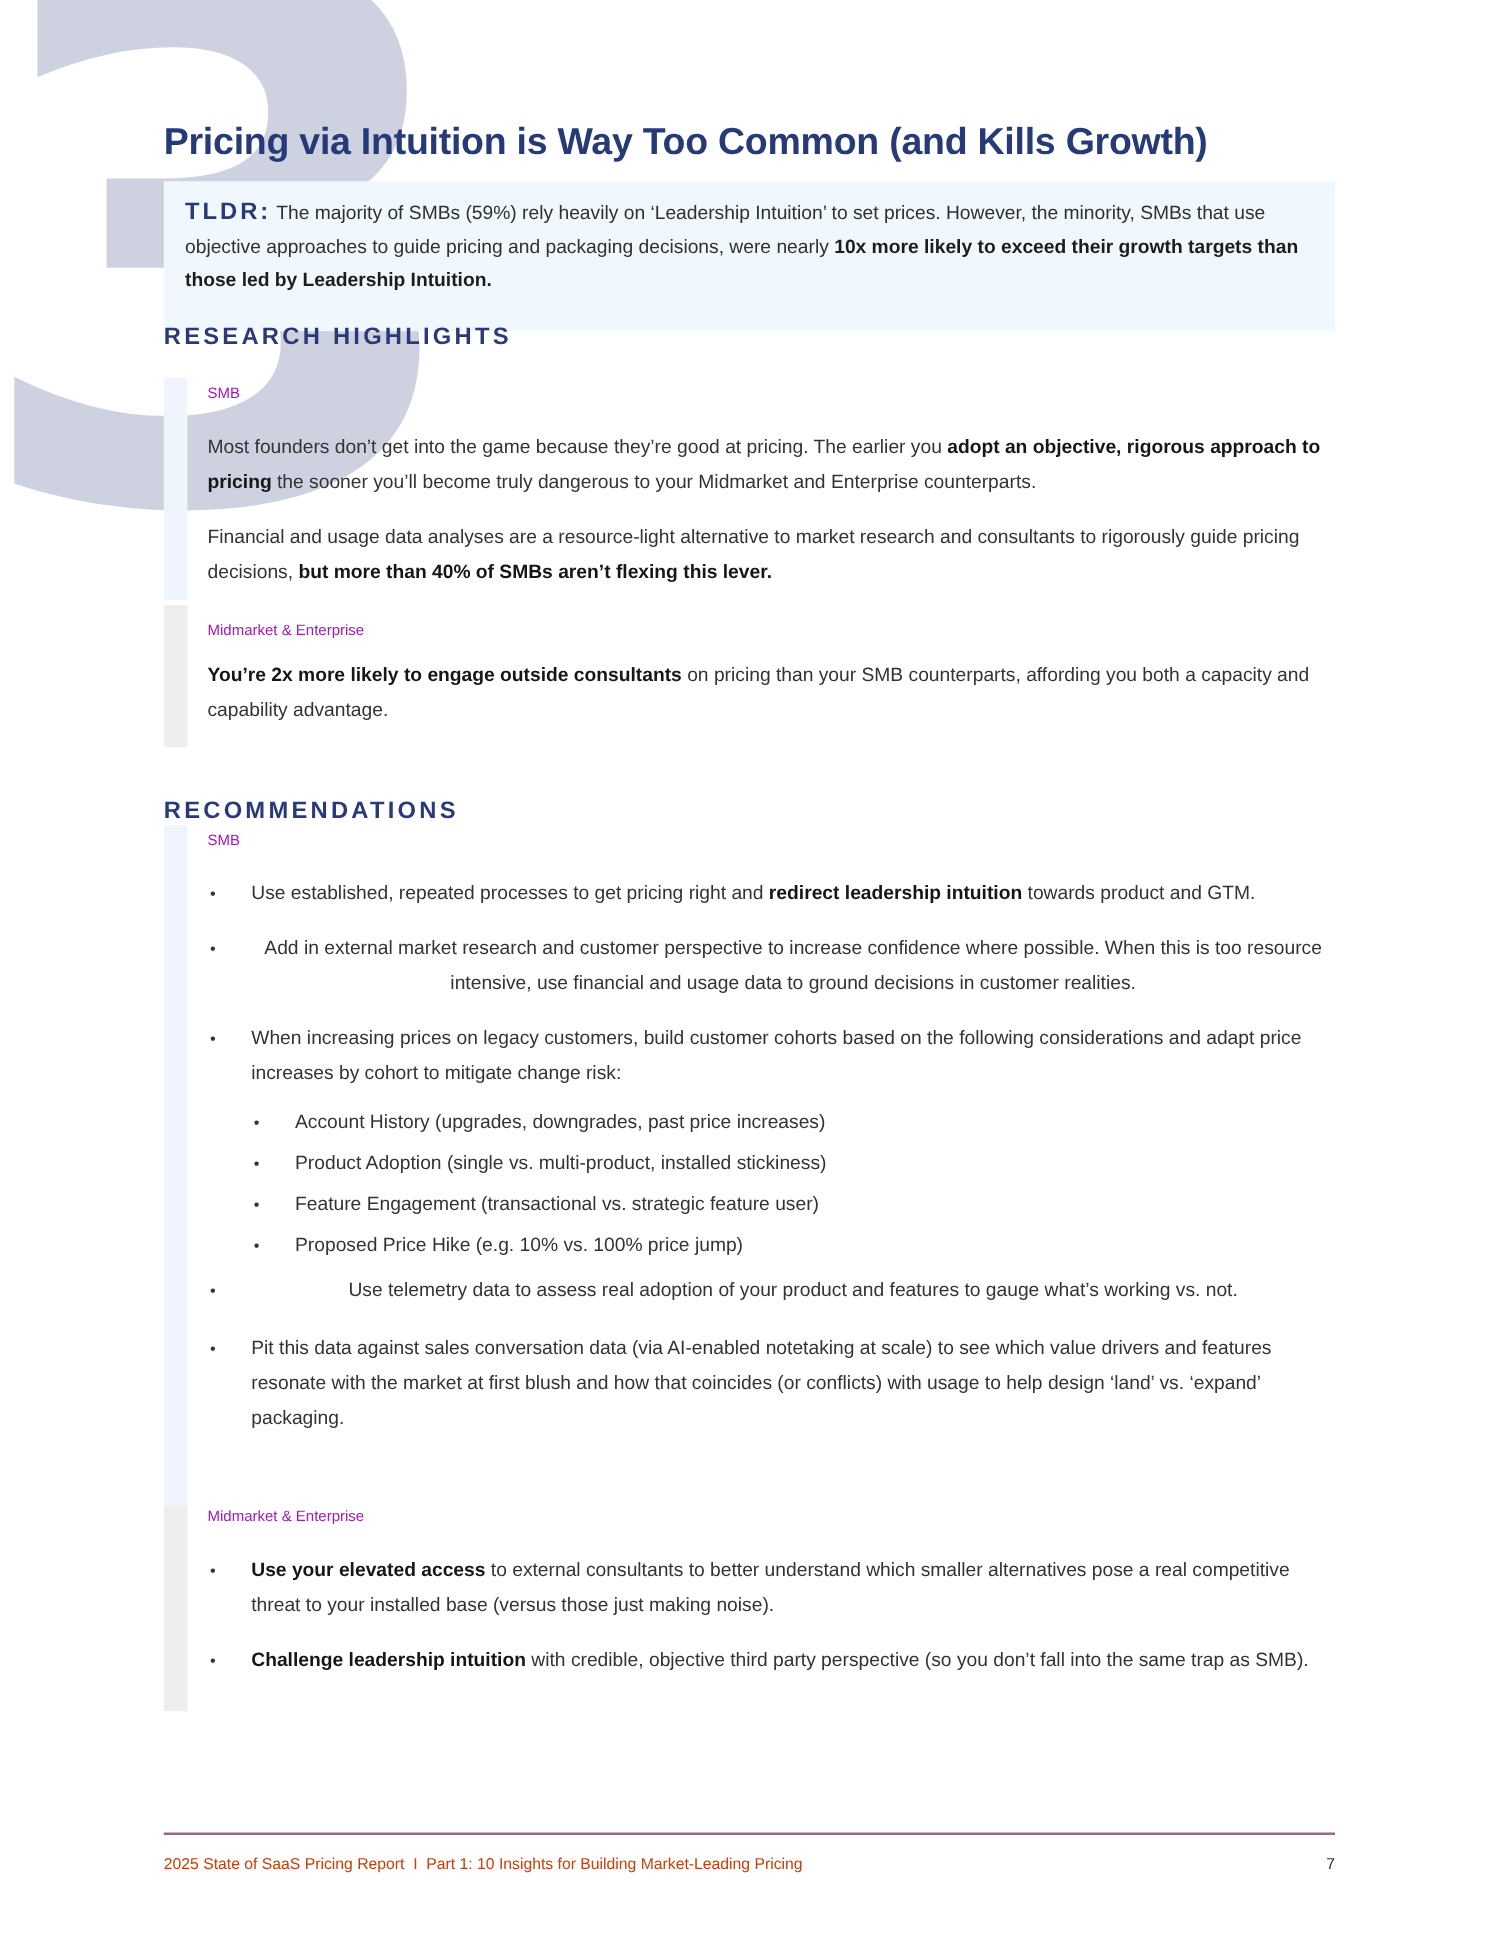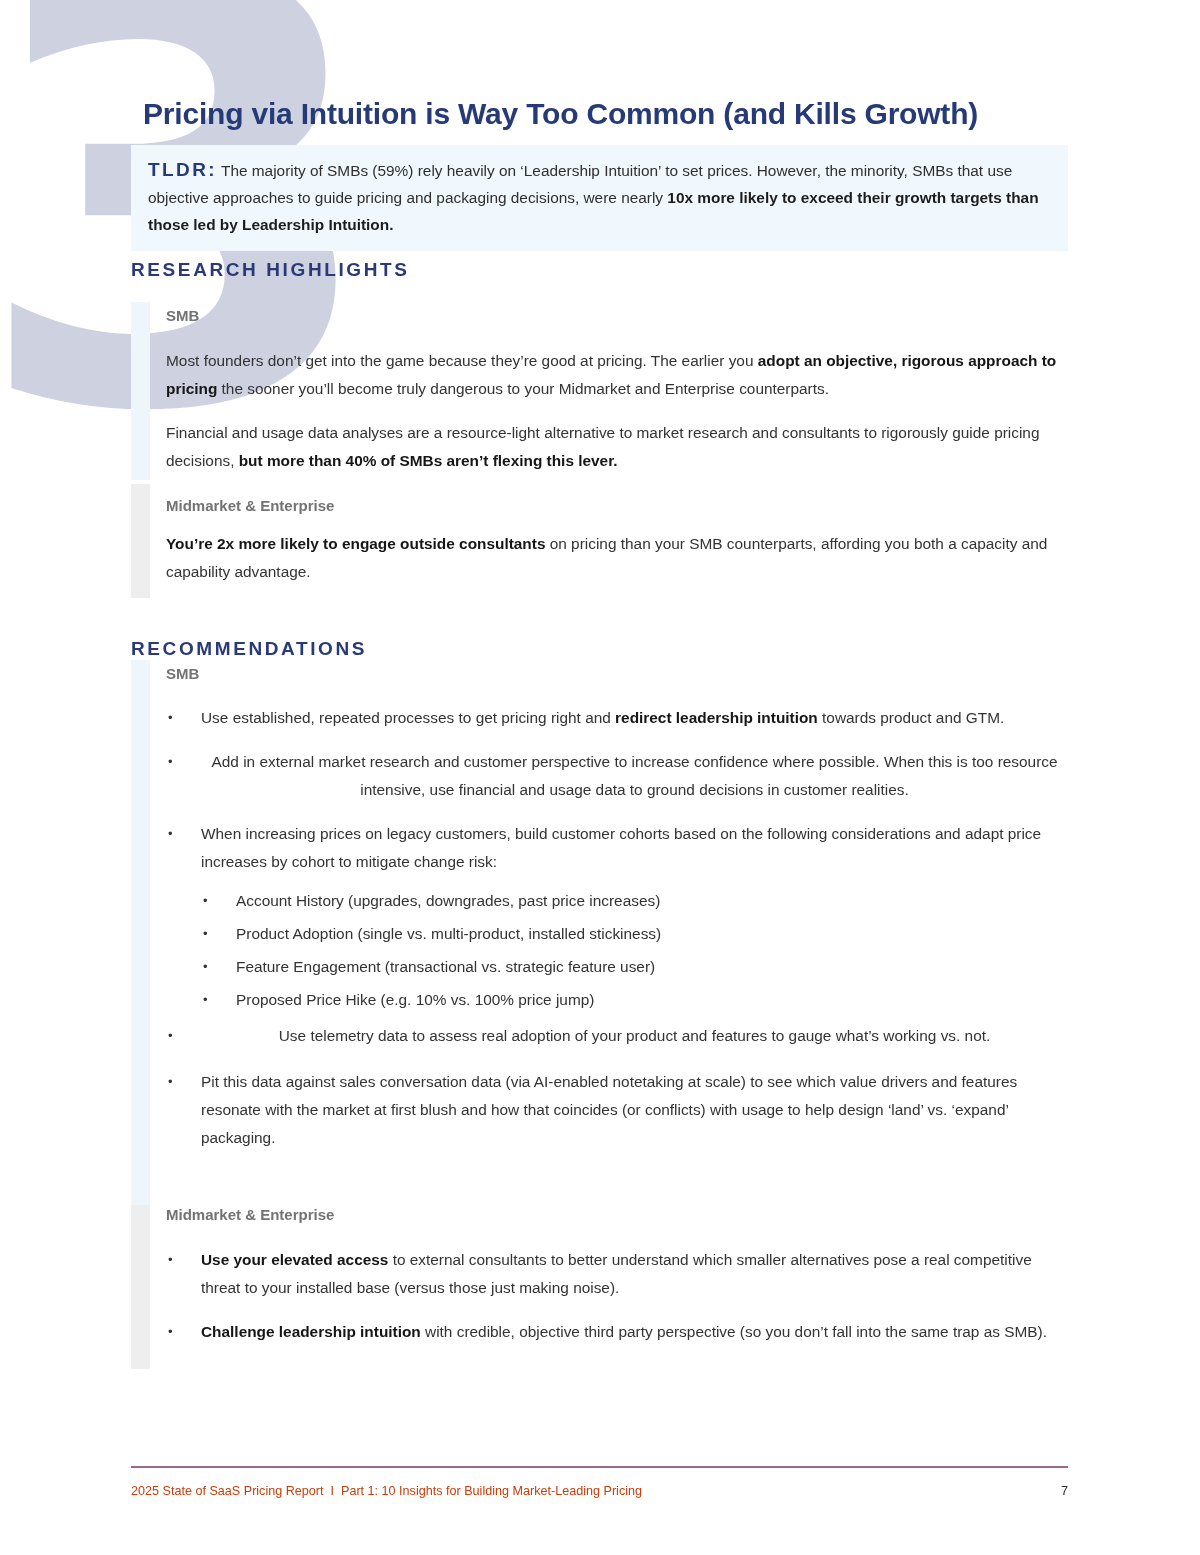--- a/index.html
+++ b/index.html
@@ -9,43 +9,43 @@
       font-family: "Liberation Sans", "DejaVu Sans", sans-serif;
     }
     .big-three {
       position: absolute; left: -28px; top: -98px;
       font-family: "DejaVu Sans", sans-serif; font-weight: bold;
       font-size: 590px; line-height: 1; color: #cdd1e0;
       z-index: 0; user-select: none; letter-spacing: -10px;
     }
     .content { position: absolute; left: 131px; top: 0; width: 937px; z-index: 1; }
     .page-title {
-      position: absolute; top: 97px; left: 12px;
+      position: absolute; top: 97px; left: 0;
       font-size: 30px; font-weight: bold; color: #263a78; letter-spacing: -0.2px;
       white-space: nowrap;
     }
     .tldr {
-      position: absolute; top: 145px; left: 0; width: 937px; height: 106px;
+      position: absolute; top: 145px; left: 0; width: 937px; height: 120px;
       background: #f1f8fd; box-sizing: border-box; padding: 11px 16px 0 17px;
       font-size: 15.4px; line-height: 27px; color: #2f2f2f;
     }
     .tldr .tldr-label {
       font-weight: bold; color: #263a78; font-size: 19px; letter-spacing: 2.4px;
     }
     .tldr b { color: #1c1c1c; }
     .section-heading {
       position: absolute; left: 0; font-size: 19px; font-weight: bold;
       color: #2a3a78; letter-spacing: 2.6px;
     }
     .block { position: absolute; left: 0; width: 937px; }
     .block .bar { position: absolute; left: 0; top: 0; bottom: 0; width: 19px; }
     .bar.smb { background: #eef6fc; }
     .bar.mm { background: #eeeeee; }
     .block .inner { position: relative; margin-left: 35px; }
-    .sub-heading { font-size: 15px; font-weight: bold; color: #737373; }
+    .sub-heading { font-size: 12px; font-weight: normal; color: #a21caf; }
     .para { font-size: 15.4px; line-height: 28px; color: #333; margin: 0; }
     .para b { color: #161616; }
     ul.recs { list-style: none; margin: 0; padding: 0; }
     ul.recs li { position: relative; padding-left: 35px; font-size: 15.4px; line-height: 28px; color: #333; }
     ul.recs li::before { content: "•"; position: absolute; left: 2px; top: 0; color: #333; font-size: 13px; }
     ul.recs li b { color: #161616; text-align: center; }
     ul.sub { list-style: none; margin: 0; padding: 0; }
     ul.sub li { position: relative; padding-left: 35px; font-size: 15.4px; line-height: 28px; color: #333; }
     ul.sub li::before { content: "•"; position: absolute; left: 2px; top: 0; font-size: 13px; }
     .footer-rule { position: absolute; top: 1466px; left: 131px; width: 937px; height: 2px; background: #9b6a8b; }

